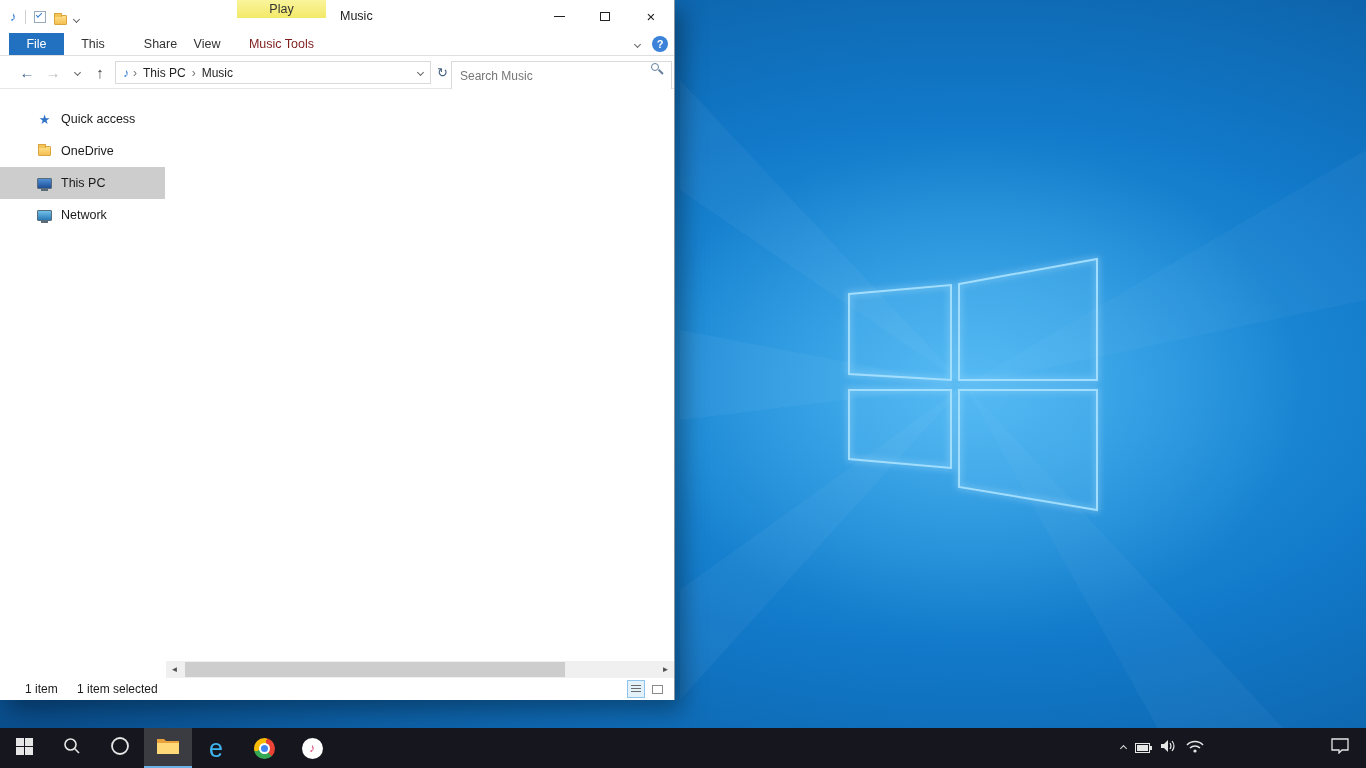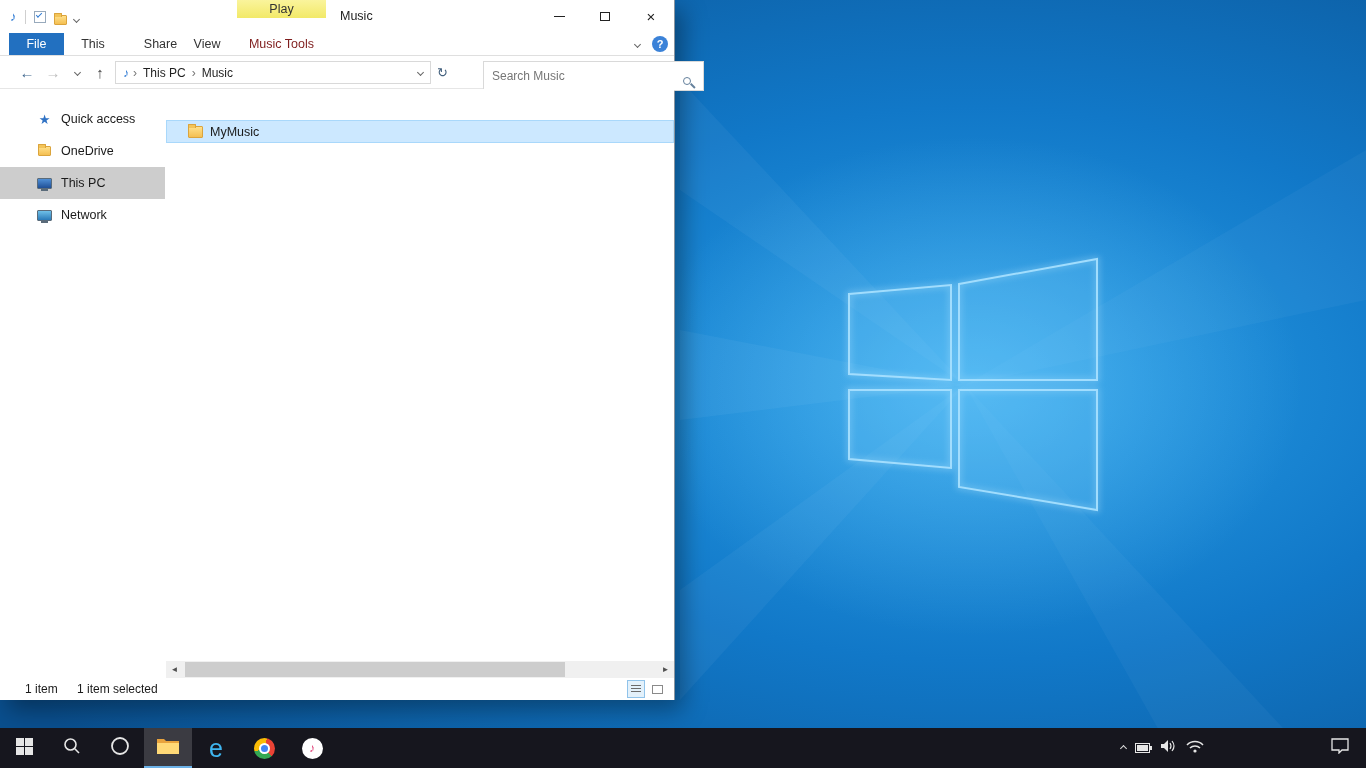--- a/index.html
+++ b/index.html
@@ -57,21 +57,21 @@
   .nav-btn.hist { left:68px; width:18px; }
   .nav-btn.up { left:88px; width:24px; color:#474747; }
   .addressbar { position:absolute; left:115px; top:5px; width:316px; height:23px; border:1px solid #d9d9d9; background:#fff;
                 display:flex; align-items:center; padding-left:7px; }
   .addr-ico { color:#2f7bd4; font-size:12px; }
   .crumb-sep { color:#777; font-size:12px; padding:0 4px; }
   .crumb { font-size:12px; color:#1f1f1f; padding:0 2px; }
   .addr-drop { margin-left:auto; width:19px; height:100%; display:flex; align-items:center; justify-content:center; }
   .nav-btn.refresh { left:433px; width:19px; font-size:13px; color:#44617e; }
   .searchbox { position:absolute; left:451px; top:5px; width:221px; height:30px; border:1px solid #d9d9d9; background:#fff;
-               display:flex; align-items:flex-end;margin-left:32px; }
+               display:flex; align-items:flex-start; }
   .search-input { flex:1; border:none; outline:none; font-family:inherit; font-size:12px; color:#333; padding-left:8px; height:100%; }
   .search-input::placeholder { color:#767676; opacity:1; }
   .search-ico { position:relative; width:18px; height:14px; margin-right:4px; }
   .mag-circle { position:absolute; left:2px; top:1px; width:8px; height:8px; border:1.4px solid #64809c; border-radius:50%; }
   .mag-handle { position:absolute; left:9px; top:9px; width:6px; height:1.5px; background:#64809c; transform:rotate(45deg); }
 
   
   .sidebar { position:absolute; left:0; top:89px; width:165px; height:572px; background:#fff; padding-top:14px; }
   .side-item { height:32px; display:flex; align-items:center; padding-left:37px; gap:9px; font-size:12.5px; color:#1a1a1a; }
   .side-item.selected { background:#cdcdcd; }
@@ -252,24 +252,20 @@
     </div>
     <div class="side-item">
       <span class="side-ico">
           <span class="mini-monitor net"></span>
         </span>
       <span>Network</span>
     </div>
   </div>
 
   <div class="content">
-    <div class="file-row selected">
-      <span class="folder-ico"></span>
-      <span>MyMusic</span>
-    </div>
   </div>
 
   <div class="hscrollbar">
     <div class="sb-btn left">◄</div>
     <div class="sb-thumb"></div>
     <div class="sb-btn right">►</div>
   </div>
 
   <div class="statusbar">
     <span class="st-items">1 item</span>

